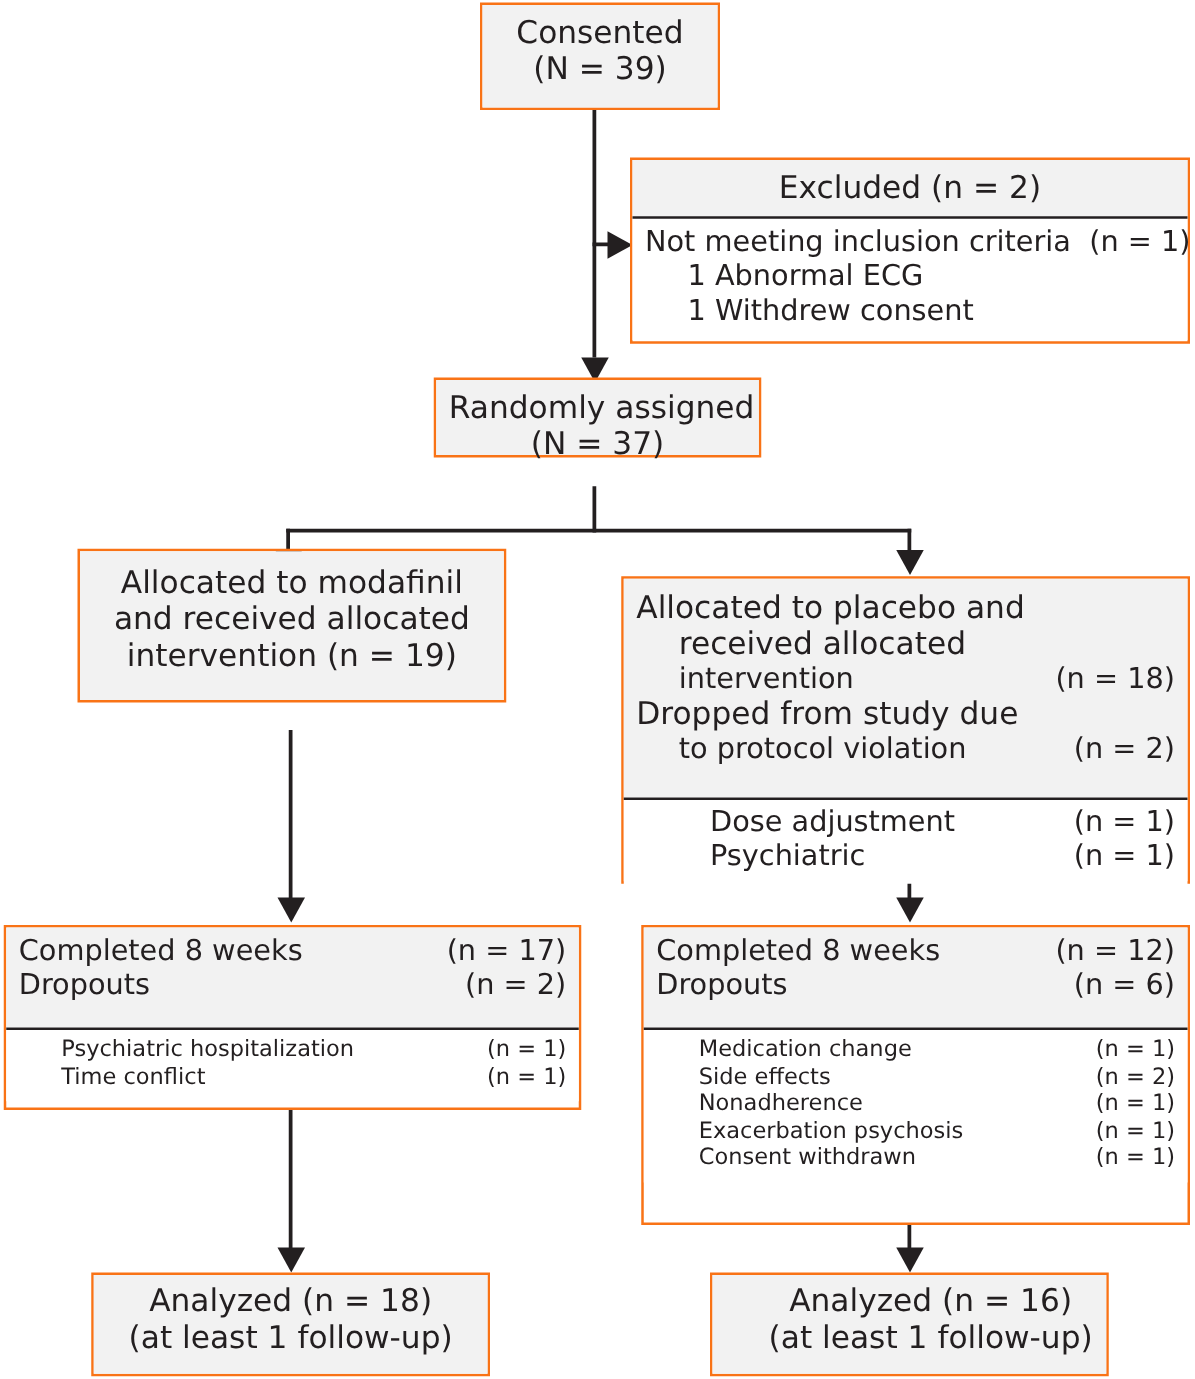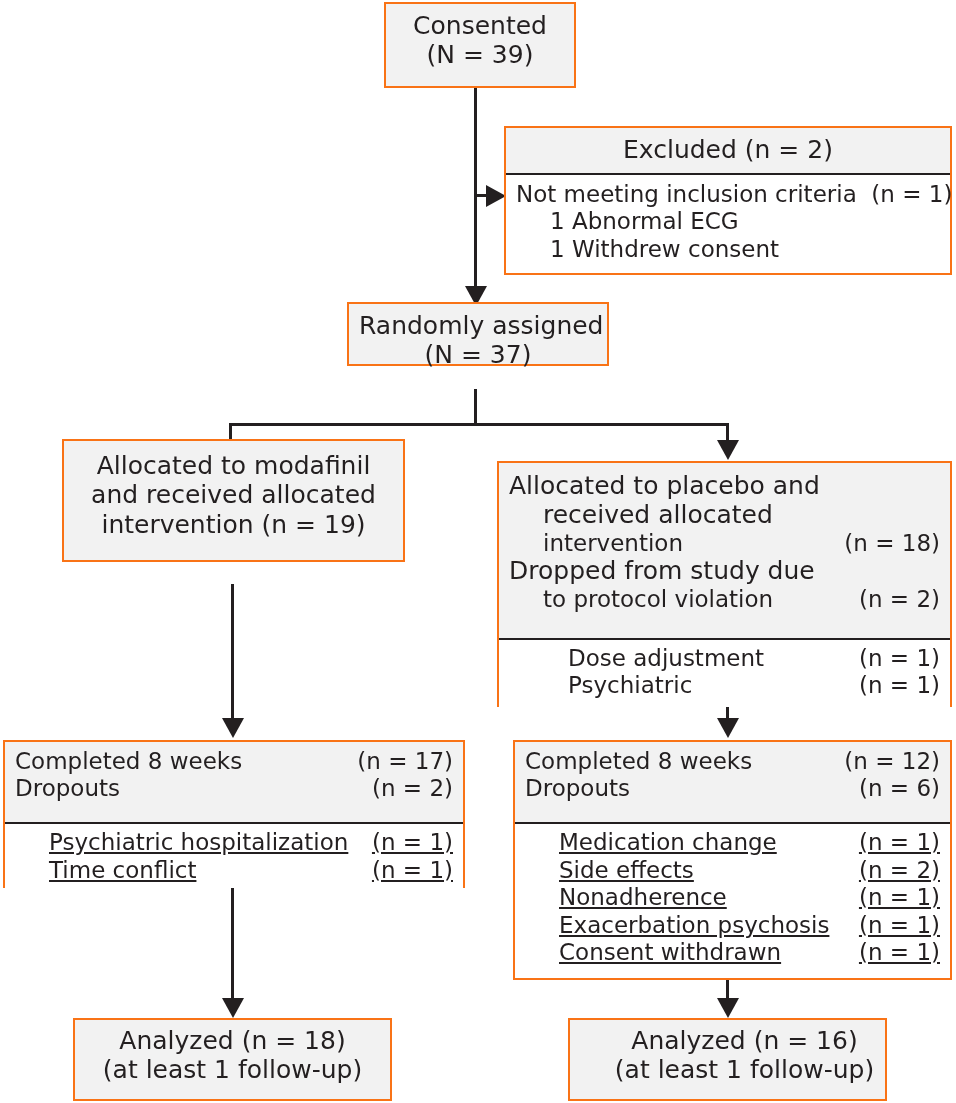--- a/index.html
+++ b/index.html
@@ -41,21 +41,21 @@
   .line.sm {
     font-size: 23px;
     line-height: 1.19;
   }
   .row {
     display: flex;
     font-size: 23px;
     line-height: 1.17;
     white-space: nowrap;
   }
-  .row.sm { font-size: 23px; line-height: 1.2; text-decoration: underline; }
+  .row.sm { font-size: 18px; line-height: 1.2; }
   .row .lbl { flex: 0 0 auto; }
   .row .num { margin-left: auto; flex: 0 0 auto; }
   .indent { padding-left: 34px; }
   .indent2 { padding-left: 48px; }
 
   
   .vline {
     position: absolute;
     width: 3px;
     background: #231f20;

